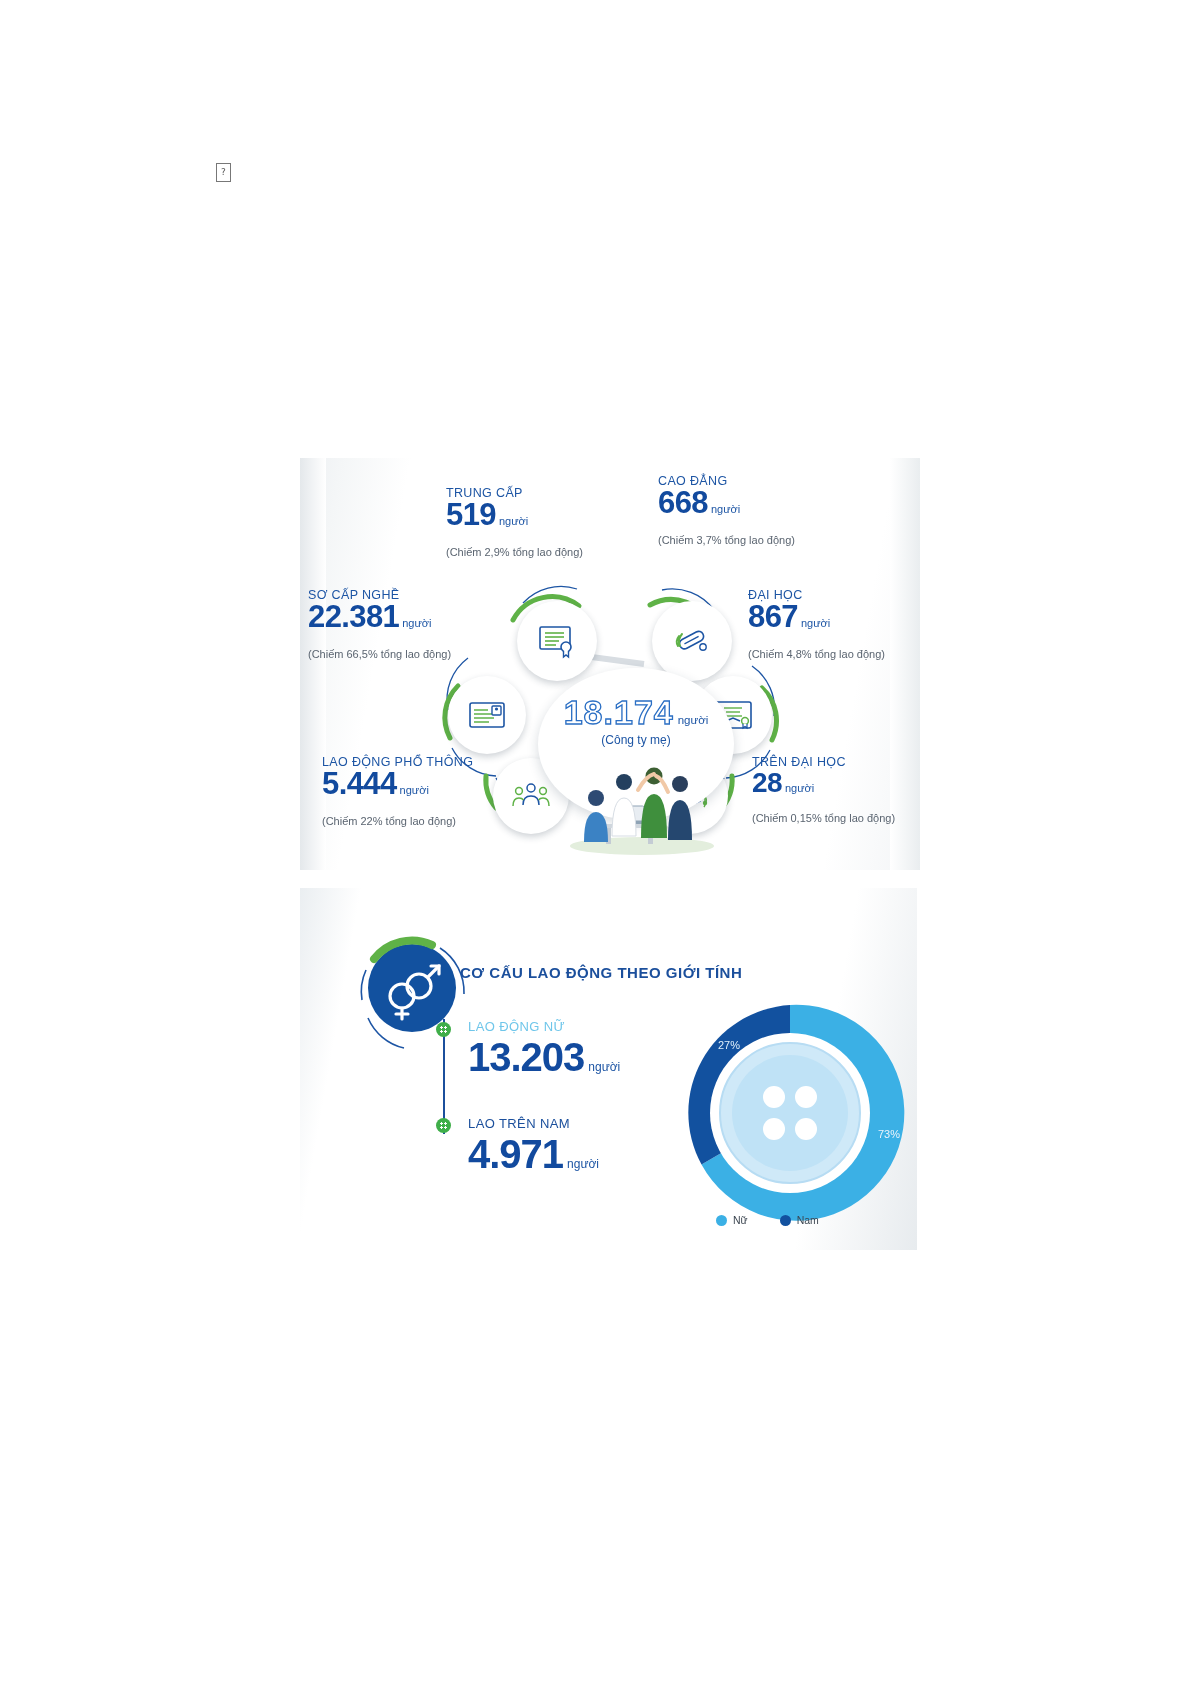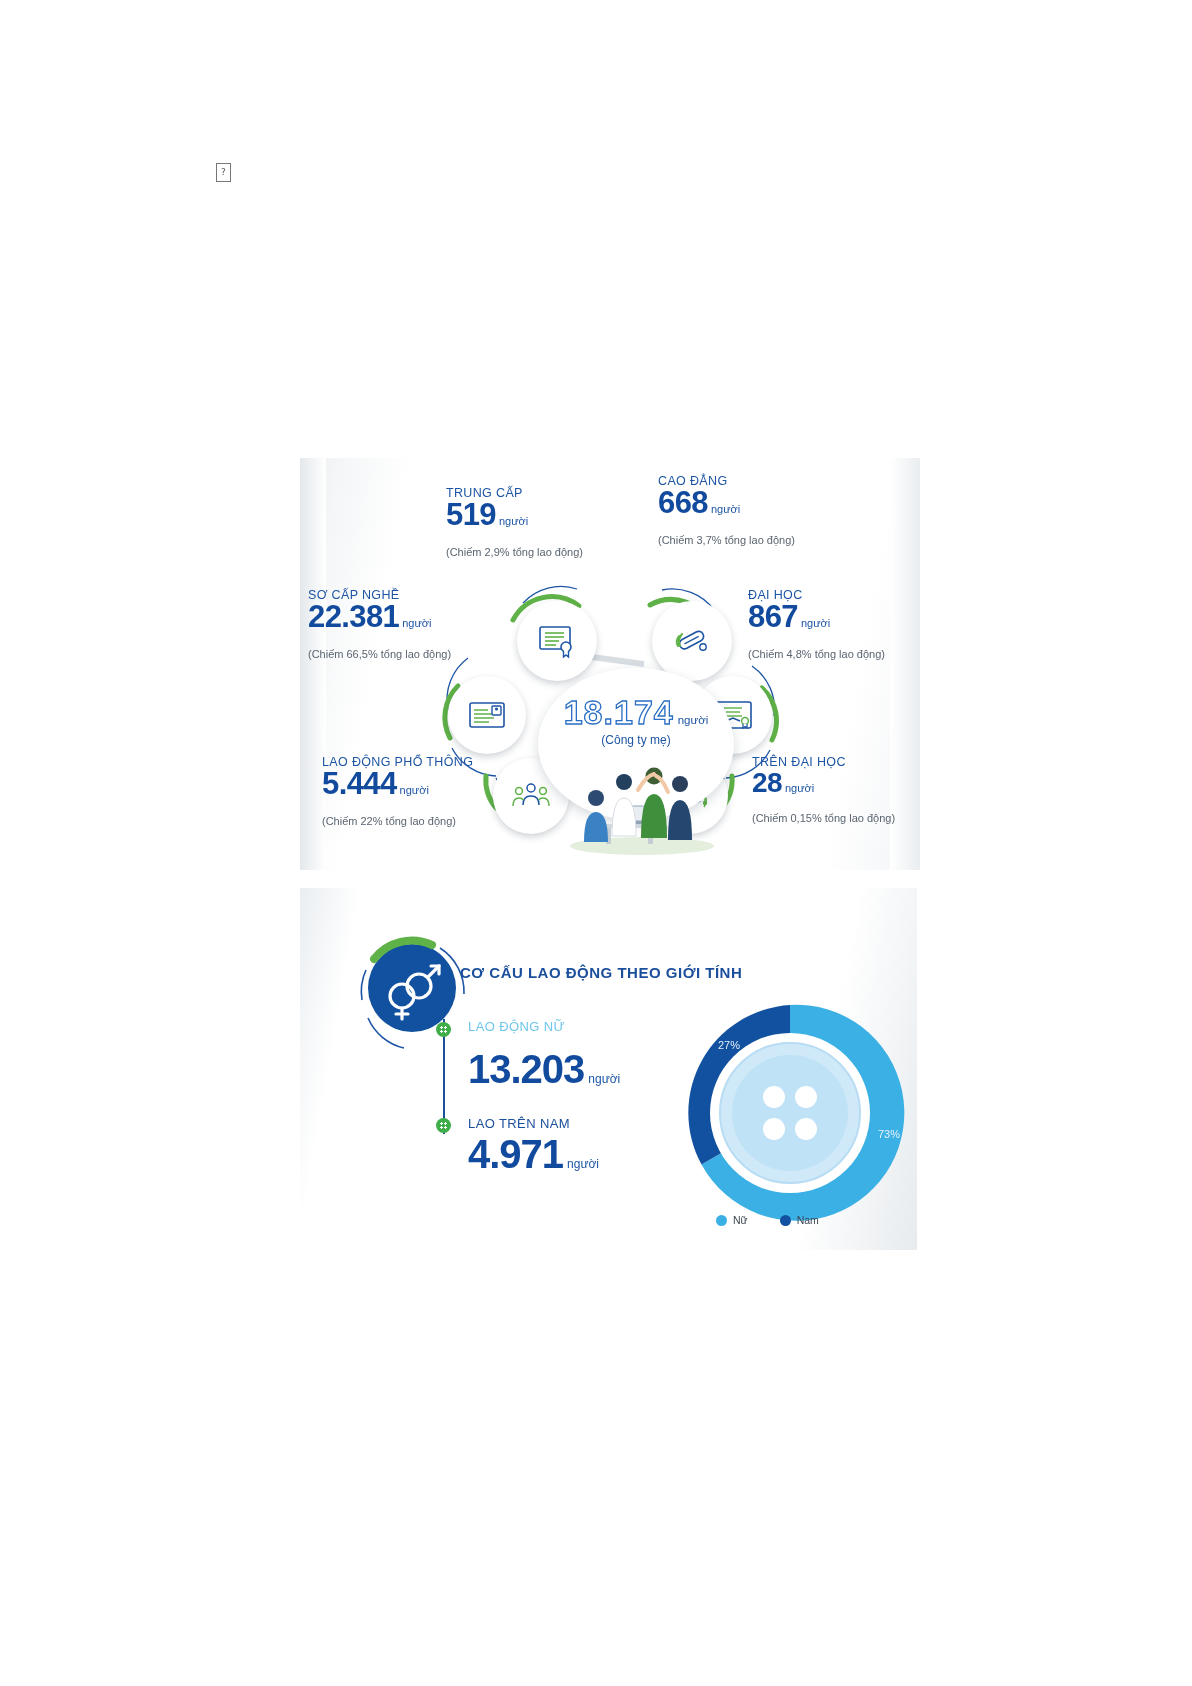--- a/index.html
+++ b/index.html
@@ -353,21 +353,21 @@
     <div class="timeline"></div>
     <div class="dot" style="left:136px;top:134px;">
         <i></i>
       </div>
     <div class="dot" style="left:136px;top:230px;">
         <i></i>
       </div>
 
     <div class="gitem" style="left:168px;top:131px;">
       <div class="cap" style="color:#6fc6ea;">LAO ĐỘNG NỮ</div>
-      <div class="row" style="margin-top:14px;">
+      <div class="row" style="margin-top:2px;">
         <span class="val">13.203</span>
         <span class="u">người</span>
       </div>
     </div>
 
     <div class="gitem" style="left:168px;top:228px;">
       <div class="cap" style="color:#1b4f9c;">LAO TRÊN NAM</div>
       <div class="row" style="margin-top:2px;">
         <span class="val">4.971</span>
         <span class="u">người</span>

